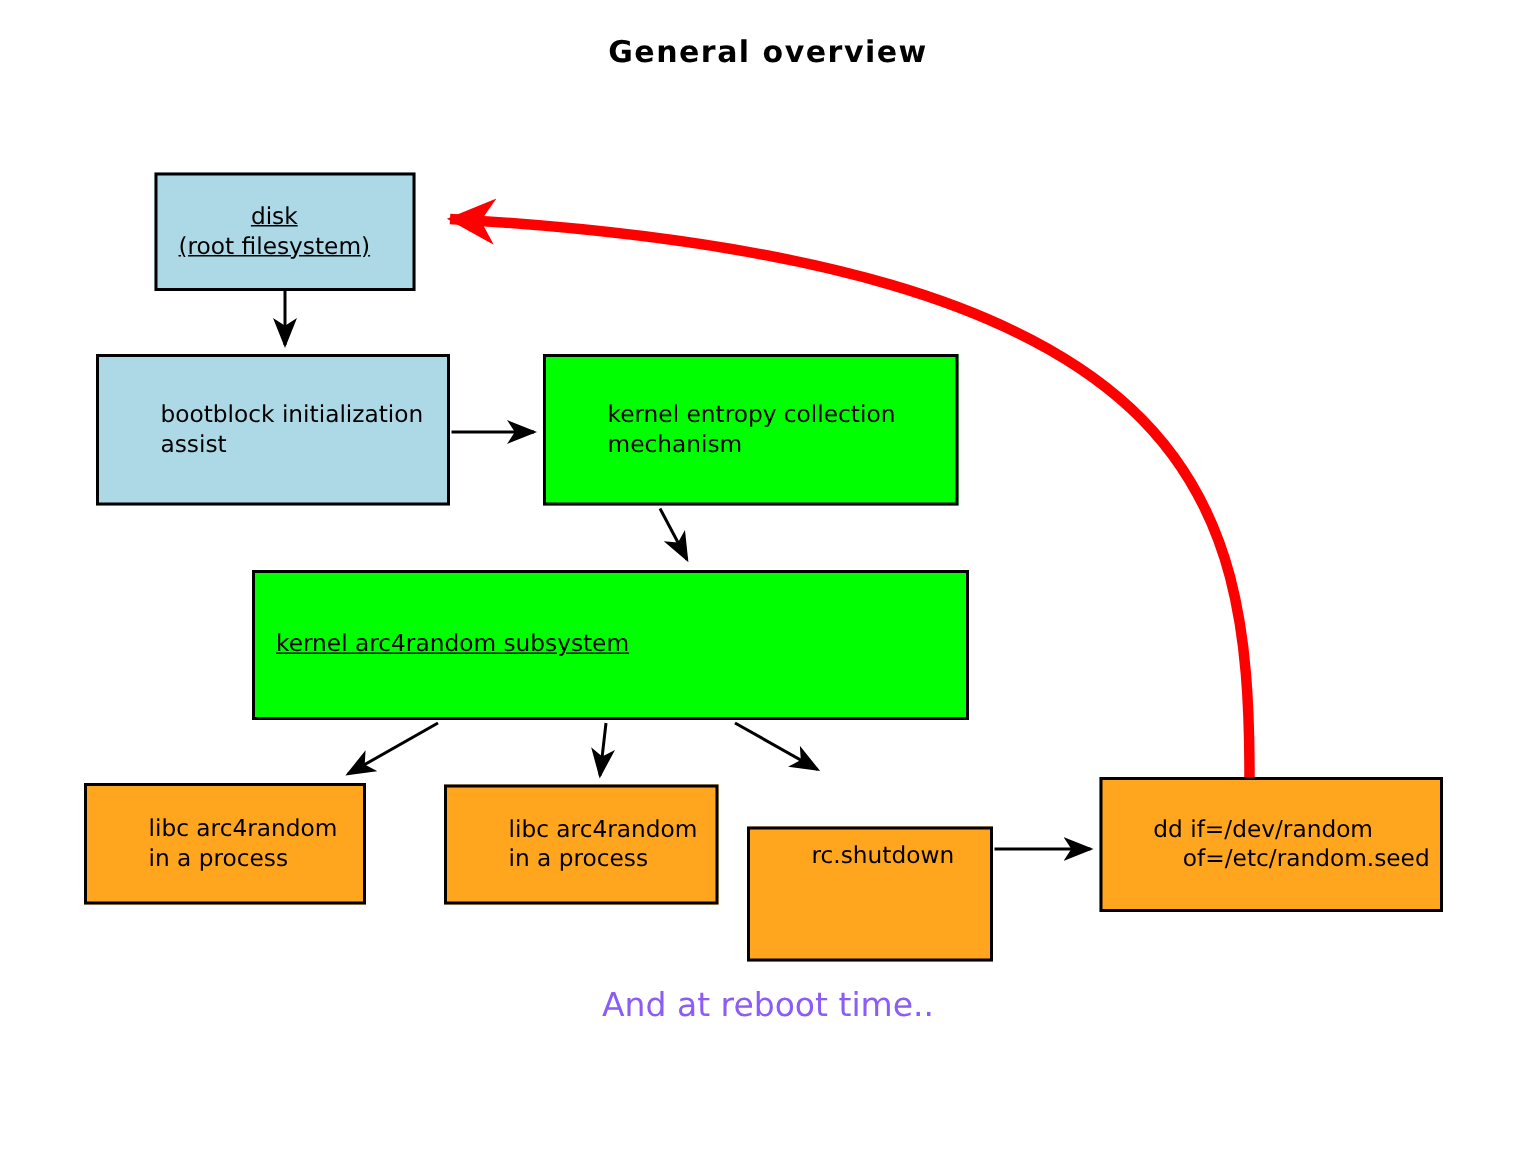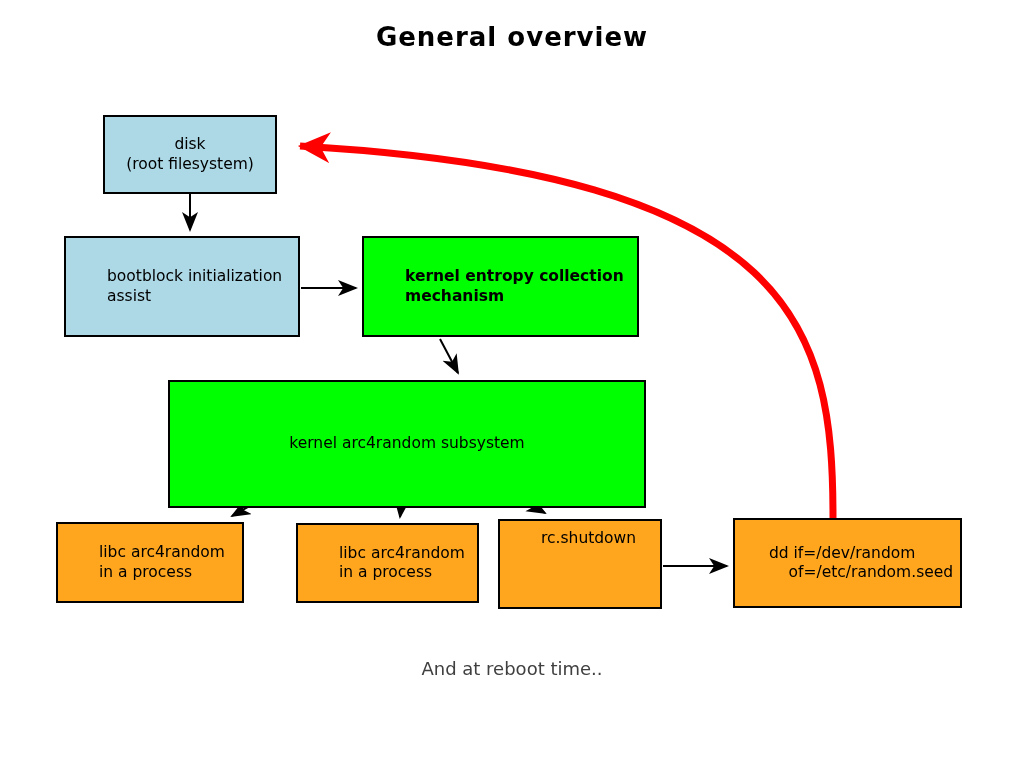--- a/index.html
+++ b/index.html
@@ -31,47 +31,47 @@
     position: absolute;
     box-sizing: border-box;
     border: 2px solid #000000;
     display: flex;
     padding: 8px 14px;
     font-size: 15.5px;
     line-height: 1.25;
     color: #000000;
     white-space: pre;
   }
-  .node.align-center { justify-content: center; text-align: center; }
+  .node.align-center { justify-content: flex-start; text-align: center; text-decoration: underline; }
   .node.align-left   { justify-content: flex-start; text-align: left; padding-left: 41px; }
   .node.valign-middle { align-items: center; }
-  .node.valign-top    { align-items: flex-start; }
+  .node.valign-top    { align-items: flex-start; margin-top: 32px; }
   .node .node-label { display: block; }
 
   .title {
     position: absolute;
     left: 0;
     top: 22px;
     width: 1024px;
     text-align: center;
     font-family: "DejaVu Sans", sans-serif;
     font-weight: bold;
-    font-size: 26px;
+    font-size: 20px;
     letter-spacing: 1px;
     color: #000000;
   }
   .caption {
     position: absolute;
     left: 0;
     top: 658px;
     width: 1024px;
     text-align: center;
     font-family: "DejaVu Sans", sans-serif;
-    font-size: 18px;
-    color: #404040;
+    font-size: 22px;
+    color: #8b5cf6;
   }
 </style>
 </head>
 <body>
 
 <div id="stage">
 
   <div class="title">General overview</div>
 
   <svg id="edges" viewBox="0 0 1024 768">
@@ -104,26 +104,26 @@
   <div class="node align-center valign-middle" style="left:103px; top:115px; width:174px; height:79px; background:#ADD8E6;">
     <span class="node-label">disk
 (root filesystem)</span>
   </div>
 
   <div class="node align-left valign-middle" style="left:64px; top:236px; width:236px; height:101px; background:#ADD8E6;">
     <span class="node-label">bootblock initialization
 assist</span>
   </div>
 
-  <div class="node align-left valign-middle" style="left:362px; top:236px; width:277px; height:101px; background:#00FF00;font-weight:bold;">
+  <div class="node align-left valign-middle" style="left:362px; top:236px; width:277px; height:101px; background:#00FF00;">
     <span class="node-label">kernel entropy collection
 mechanism</span>
   </div>
 
-  <div class="node align-center valign-middle" style="left:168px; top:380px; width:478px; height:128px; background:#00FF00;">
+  <div class="node align-center valign-middle" style="left:168px; top:380px; width:478px; height:100px; background:#00FF00;">
     <span class="node-label">kernel arc4random subsystem</span>
   </div>
 
   <div class="node align-left valign-middle" style="left:56px; top:522px; width:188px; height:81px; background:#FFA51E;">
     <span class="node-label">libc arc4random
 in a process</span>
   </div>
 
   <div class="node align-left valign-middle" style="left:296px; top:523px; width:183px; height:80px; background:#FFA51E;">
     <span class="node-label">libc arc4random

